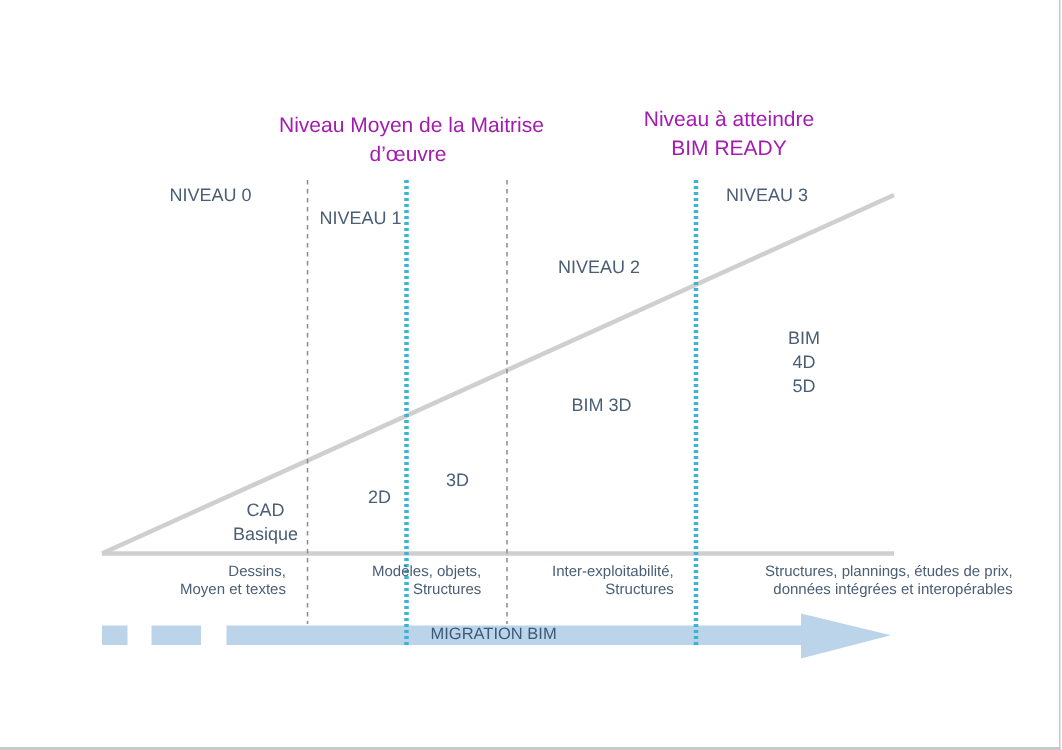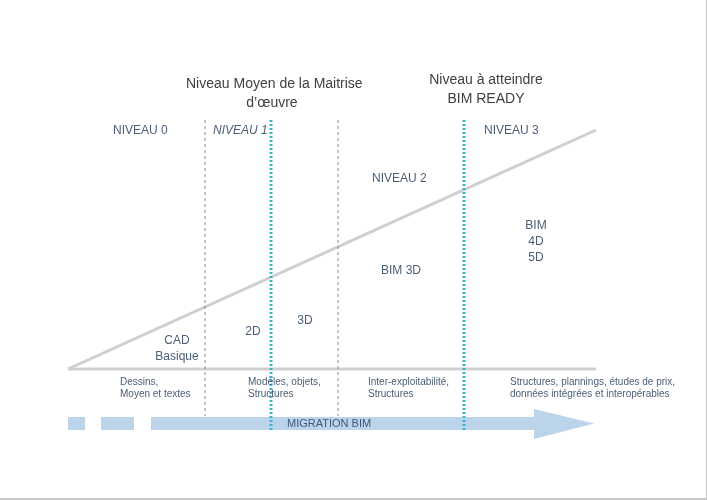--- a/index.html
+++ b/index.html
@@ -1,22 +1,22 @@
 <!DOCTYPE html>
 <html><head>
 <meta charset="utf-8">
 <style>
   html, body { margin:0; padding:0; }
   body { width:708px; height:500px; background:#ffffff; position:relative; overflow:hidden;
          font-family:"Liberation Sans", sans-serif; }
   .frame { position:absolute; left:0; top:0; width:706px; height:498px;
            border-right:1px solid #c8c8c8; border-bottom:2px solid #c8c8c8; }
   svg.lines { position:absolute; left:0; top:0; }
-  .t { position:absolute; color:#4a5e75; white-space:nowrap; }
-  .cyan { color:#404040; font-size:14px; text-align:center; line-height:19px; }
+  .t { position:absolute; color:#4a5e75; white-space:nowrap;text-align:right; }
+  .cyan { color:#a21caf; font-size:14px; text-align:center; line-height:19px; }
   .niv { font-size:12px; color:#4a5e75; }
   .big { font-size:12px; text-align:center; line-height:16px; color:#4a5e75; }
   .small { font-size:10px; line-height:12px; color:#4a5e75;margin-left:40px; }
   .arrow-label { font-size:11px; color:#3c5a78; }
 </style>
 </head>
 <body>
 
 <div class="frame"></div>
 
@@ -41,21 +41,21 @@
 <div class="t cyan" style="left:186px; top:74px; width:172px;">
   <div>Niveau Moyen de la Maitrise</div>
   <div>d’œuvre</div>
 </div>
 <div class="t cyan" style="left:420px; top:70px; width:132px;">
   <div>Niveau à atteindre</div>
   <div>BIM READY</div>
 </div>
 
 <div class="t niv" style="left:113px; top:123px;">NIVEAU 0</div>
-<div class="t niv" style="left:213px; top:123px;font-style:italic;">NIVEAU 1</div>
+<div class="t niv" style="left:213px; top:138px;">NIVEAU 1</div>
 <div class="t niv" style="left:372px; top:123px;margin-top:48px;">NIVEAU 2</div>
 <div class="t niv" style="left:484px; top:123px;">NIVEAU 3</div>
 
 <div class="t big" style="left:150px; top:332px; width:54px;">
   <div>CAD</div>
   <div>Basique</div>
 </div>
 <div class="t big" style="left:222px; top:323px; width:30px;margin-left:16px;">2D</div>
 <div class="t big" style="left:290px; top:312px; width:30px;">3D</div>
 <div class="t big" style="left:374px; top:262px; width:54px;">BIM 3D</div>

